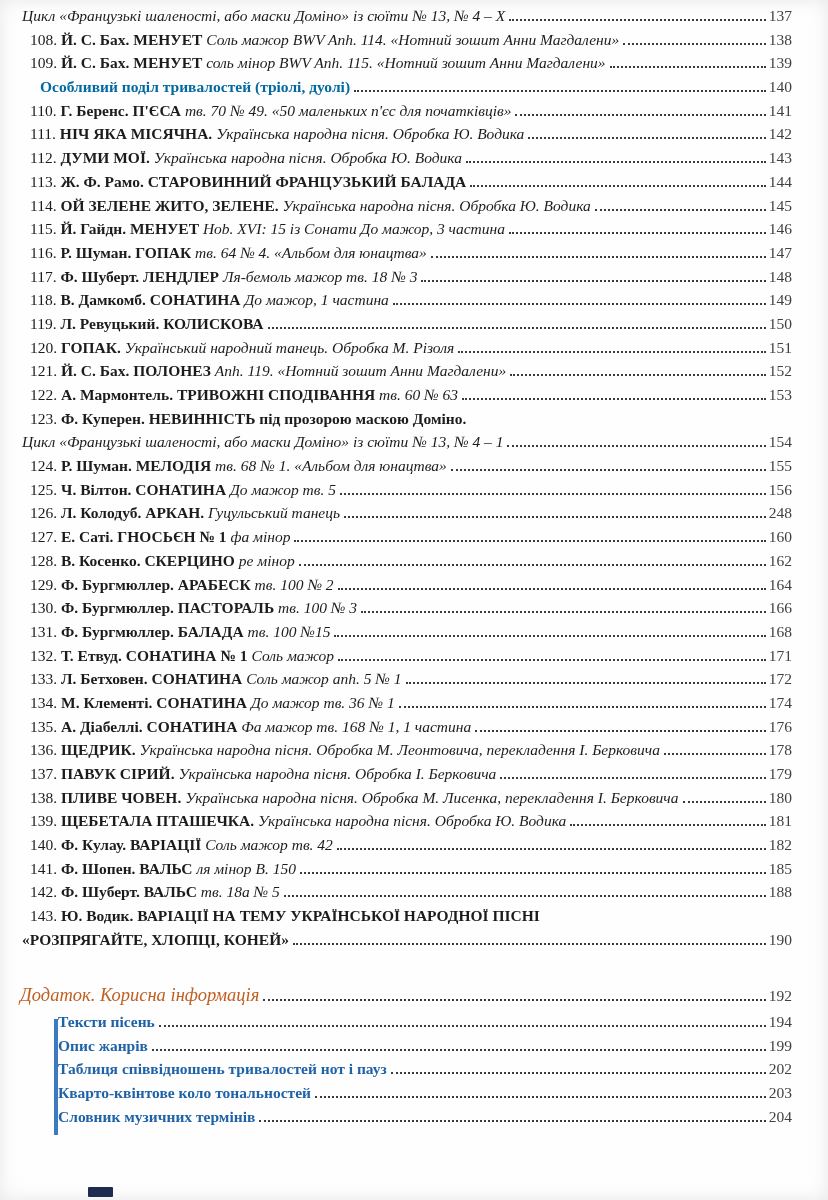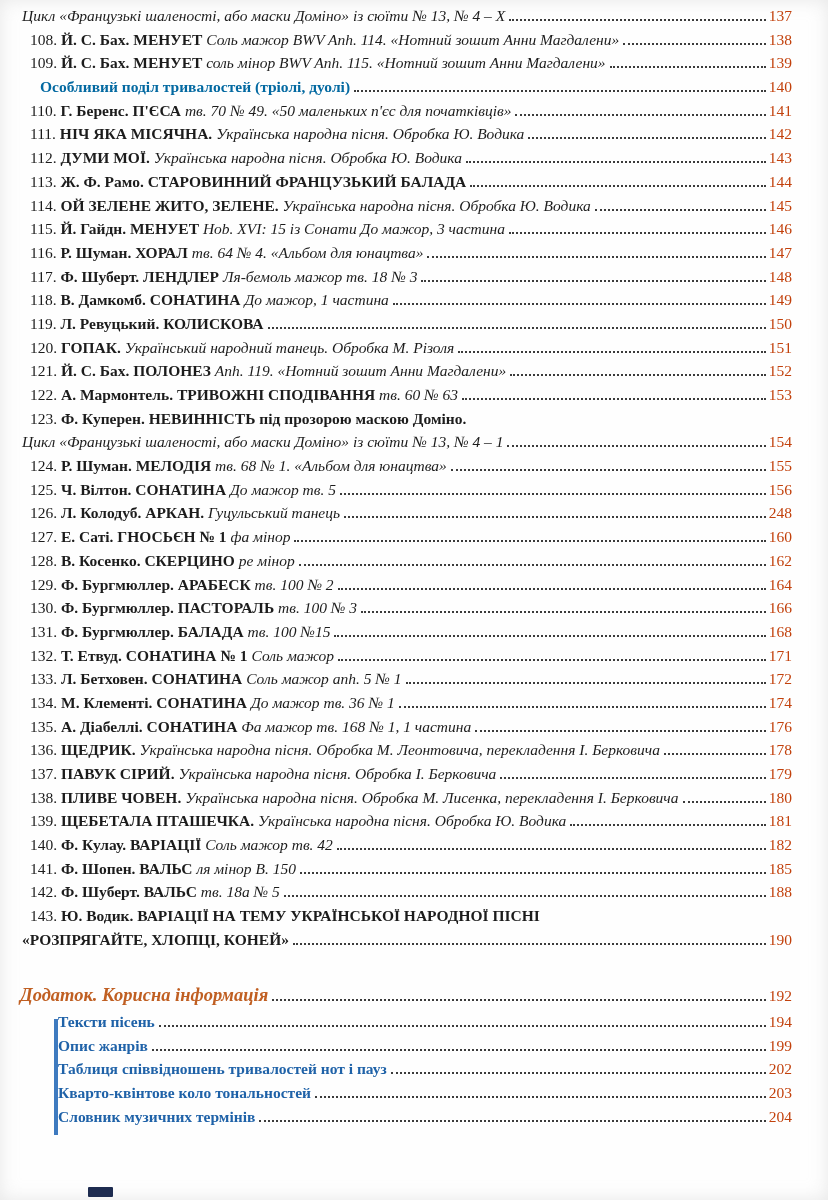--- a/index.html
+++ b/index.html
@@ -34,33 +34,33 @@
   .seg.bold-italic{font-weight:bold;}
   .leader{
     flex:1 1 auto;
     min-width:8px;
     border-bottom:2px dotted #3b3b3b;
     margin:0 3px 2px 4px;
   }
   .page-num{
     flex:0 0 auto;
     font-style:normal;font-weight:normal;
-    color:#c2410c;
+    color:#404040;
     white-space:pre;
   }
   #appendix{position:absolute;top:985px;left:0;right:0;}
   #appendix-heading-row{
     display:flex;align-items:baseline;
     height:28px;
     padding-left:20px;padding-right:36px;
     font-size:15.5px;
   }
   #appendix-heading-row .head-text{
     font-size:18.5px;
-    font-weight:bold;font-style:italic;
+    font-weight:normal;font-style:italic;
     color:#c05f22;
     white-space:pre;
   }
   #appendix-list .row{padding-left:58px;}
   #appendix-list .seg{color:#1f62a8;font-weight:bold;}
   #appendix-rule{
     position:absolute;
     left:54px;top:1019px;
     width:4px;height:116px;
     background:#2e6fba;
@@ -146,21 +146,21 @@
         <span class="seg regular">115. </span>
         <span class="seg bold-italic">Й. Гайдн. </span>
         <span class="seg bold">МЕНУЕТ </span>
         <span class="seg italic">Hob. XVI: 15 із Сонати До мажор, 3 частина</span>
         <span class="leader"></span>
         <span class="page-num">146</span>
       </div>
       <div class="row ind-num">
         <span class="seg regular">116. </span>
         <span class="seg bold-italic">Р. Шуман. </span>
-        <span class="seg bold">ХОРАЛ </span>
+        <span class="seg bold">ГОПАК </span>
         <span class="seg italic">тв. 64 № 4. «Альбом для юнацтва»</span>
         <span class="leader"></span>
         <span class="page-num">147</span>
       </div>
       <div class="row ind-num">
         <span class="seg regular">117. </span>
         <span class="seg bold-italic">Ф. Шуберт. </span>
         <span class="seg bold">ЛЕНДЛЕР </span>
         <span class="seg italic">Ля-бемоль мажор тв. 18 № 3</span>
         <span class="leader"></span>

